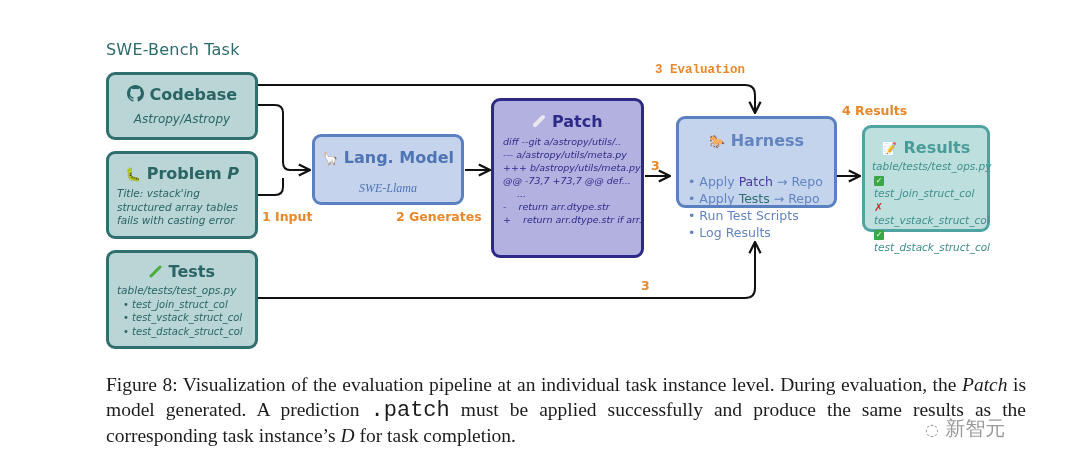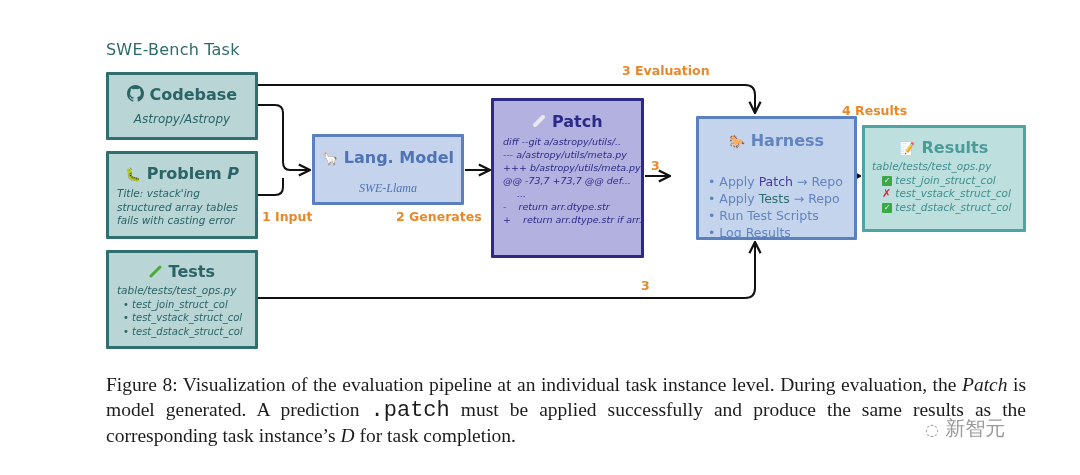--- a/index.html
+++ b/index.html
@@ -1,19 +1,19 @@
 <!DOCTYPE html>
 <html><head>
 <meta charset="utf-8">
 <style>
   html, body { margin:0; padding:0; background:#ffffff; }
   body { width:1080px; height:475px; position:relative; overflow:hidden; font-family:"DejaVu Sans", sans-serif; }
   .abs { position:absolute; }
   .title-main { left:106px; top:40px; font-size:16px; font-weight:normal; color:#2e6b6b; letter-spacing:0.2px; }
-  .box { position:absolute; box-sizing:border-box; border-radius:1px; text-align:center; }
+  .box { position:absolute; box-sizing:border-box; border-radius:9px; text-align:center; }
   .teal { background:#b9d5d6; border:3px solid #2f6f70; }
   .lang { background:#c5d4ec; border:3px solid #5b80c0; }
   .patch { background:#b3b1e0; border:3px solid #2c2a86; }
   .harness { background:#c4d4ec; border:3px solid #5b80c0; }
   .results { background:#bde0de; border:3px solid #4fa4a2; }
   .hdr { font-weight:bold; font-size:16px; }
   .teal .hdr { color:#2a6465; }
   .sub { font-style:italic; font-size:12px; }
   .teal .sub { color:#2a6465; }
   .small { font-style:italic; font-size:10px; line-height:13.5px; text-align:left; }
@@ -109,49 +109,49 @@
     <div>diff --git a/astropy/utils/..</div>
     <div>--- a/astropy/utils/meta.py</div>
     <div>+++ b/astropy/utils/meta.py</div>
     <div>@@ -73,7 +73,7 @@ def...</div>
     <div style="padding-left:14px;">...</div>
     <div style="white-space:pre;">-    return arr.dtype.str</div>
     <div style="white-space:pre;">+    return arr.dtype.str if arr.</div>
   </div>
 </div>
 
-<div class="box harness" style="left:696px;top:116px;width:161px;height:124px;">
+<div class="box harness" style="left:676px;top:116px;width:161px;height:92px;">
   <div class="hdr" style="margin-top:12px;color:#6384c0;">
     <span class="icon" style="font-size:13px;">🐎</span>
     <span>Harness</span>
   </div>
   <ul class="tl" style="text-align:left;margin:23px 0 0 9px;font-size:12.5px;line-height:17px;color:#6384c0;">
     <li>• <span>Apply </span><b style="color:#4a3a9c;font-weight:normal;">Patch</b><span> → Repo</span></li>
     <li>• <span>Apply </span><b style="color:#2f6f70;font-weight:normal;">Tests</b><span> → Repo</span></li>
     <li>• <span>Run Test Scripts</span></li>
     <li>• <span>Log Results</span></li>
   </ul>
 </div>
 
-<div class="box results" style="left:862px;top:125px;width:164px;height:107px;">
+<div class="box results" style="left:862px;top:125px;width:128px;height:107px;">
   <div class="hdr" style="margin-top:10px;color:#4a9c9a;">
     <span class="icon" style="font-size:13px;">📝</span>
     <span>Results</span>
   </div>
   <div class="small" style="color:#3f8e8c;margin:3px 0 0 7px;font-size:10.5px;">table/tests/test_ops.py</div>
-  <ul class="tl small" style="color:#3f8e8c;margin-left:17px;font-size:10.5px;">
+  <ul class="tl small" style="color:#3f8e8c;margin-left:9px;font-size:10.5px;">
     <li><span class="icon" style="width:10px;height:10px;background:#3aa845;color:#fff;font-size:8px;line-height:10px;text-align:center;font-style:normal;border-radius:1px;">✓</span> <span>test_join_struct_col</span></li>
     <li><span class="icon" style="width:10px;color:#d8232a;font-size:11px;font-style:normal;font-weight:bold;">✗</span> <span>test_vstack_struct_col</span></li>
     <li><span class="icon" style="width:10px;height:10px;background:#3aa845;color:#fff;font-size:8px;line-height:10px;text-align:center;font-style:normal;border-radius:1px;">✓</span> <span>test_dstack_struct_col</span></li>
   </ul>
 </div>
 
 <div class="lbl" style="left:262px;top:209px;">1 Input</div>
 <div class="lbl" style="left:396px;top:209px;">2 Generates</div>
-<div class="lbl" style="left:622px;top:63px;">3 Evaluation</div>
+<div class="lbl" style="left:655px;top:63px;font-family:Liberation Mono, monospace;">3 Evaluation</div>
 <div class="lbl" style="left:651px;top:158px;">3</div>
 <div class="lbl" style="left:641px;top:278px;">3</div>
 <div class="lbl" style="left:842px;top:103px;">4 Results</div>
 
 <div class="caption">
   <span>Figure 8: Visualization of the evaluation pipeline at an individual task instance level. During evaluation, the </span><i>Patch</i><span> is model generated. A prediction </span><span class="mono">.patch</span><span> must be applied successfully and produce the same results as the corresponding task instance’s </span><i>D</i><span> for task completion.</span>
 </div>
 
 <div class="wm">
   <span style="font-size:16px;">◌</span>

